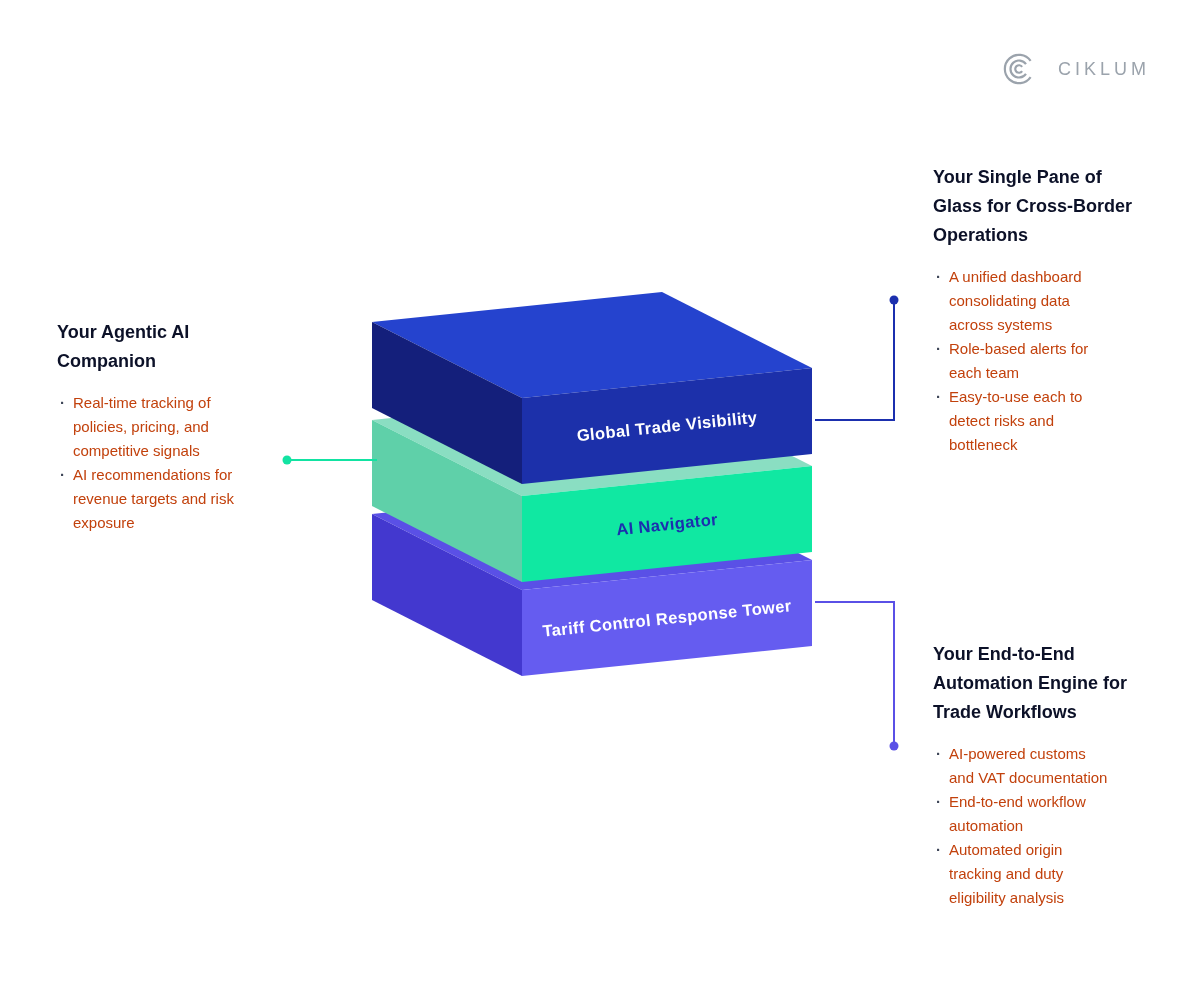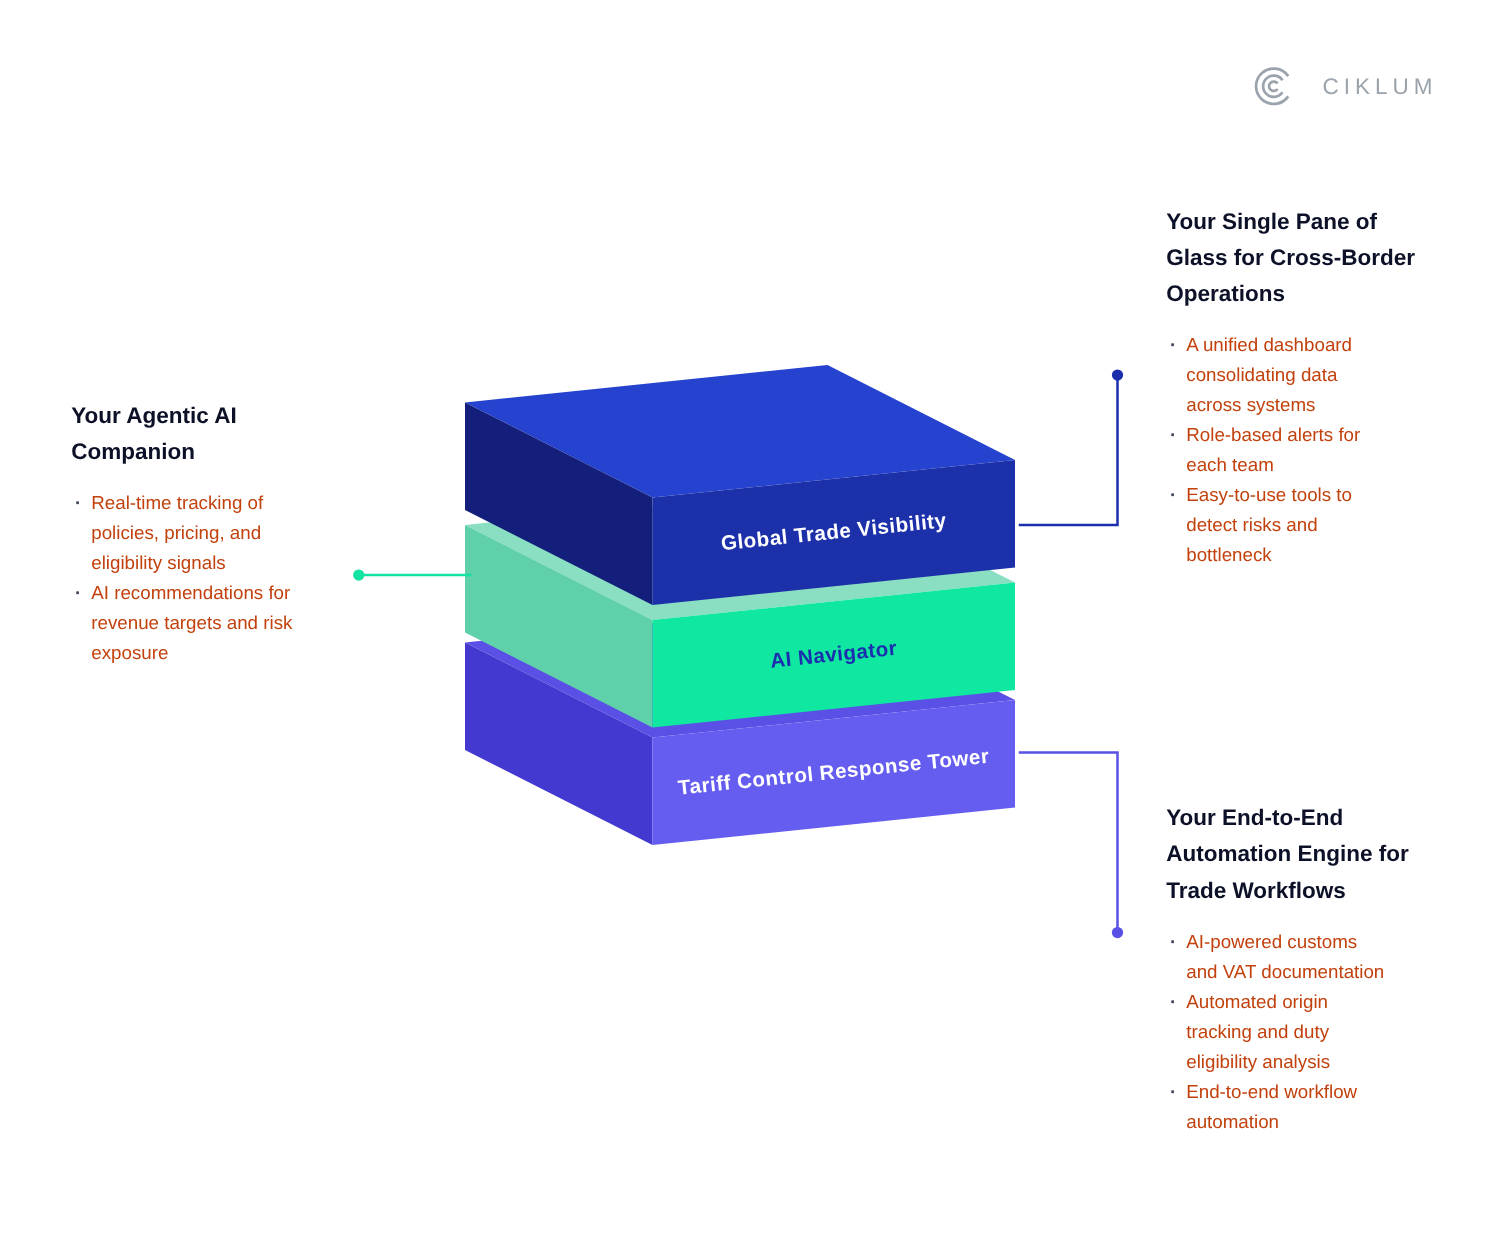--- a/index.html
+++ b/index.html
@@ -102,36 +102,36 @@
 
     <g>
       <circle cx="894" cy="746" r="4.5" fill="#5a50e6"></circle>
       <polyline points="815,602 894,602 894,743" fill="none" stroke-width="2" stroke="#5a50e6"></polyline>
     </g>
   </svg>
 
   <div class="note note-left">
     <h3 class="note-title">Your Agentic AI Companion</h3>
     <ul class="note-list">
-      <li class="note-item">Real-time tracking of policies, pricing, and eligibility signals</li>
+      <li class="note-item">Real-time tracking of policies, pricing, and competitive signals</li>
       <li class="note-item">AI recommendations for revenue targets and risk exposure</li>
     </ul>
   </div>
 
   <div class="note note-top-right">
     <h3 class="note-title">Your Single Pane of Glass for Cross-Border Operations</h3>
     <ul class="note-list">
       <li class="note-item">A unified dashboard consolidating data across systems</li>
       <li class="note-item">Role-based alerts for each team</li>
-      <li class="note-item">Easy-to-use tools to detect risks and bottleneck</li>
+      <li class="note-item">Easy-to-use each to detect risks and bottleneck</li>
     </ul>
   </div>
 
   <div class="note note-bottom-right">
     <h3 class="note-title">Your End-to-End Automation Engine for Trade Workflows</h3>
     <ul class="note-list">
       <li class="note-item">AI-powered customs and VAT documentation</li>
+      <li class="note-item">End-to-end workflow automation</li>
       <li class="note-item">Automated origin tracking and duty eligibility analysis</li>
-      <li class="note-item">End-to-end workflow automation</li>
     </ul>
   </div>
 
 </div>
 
 </body></html>

